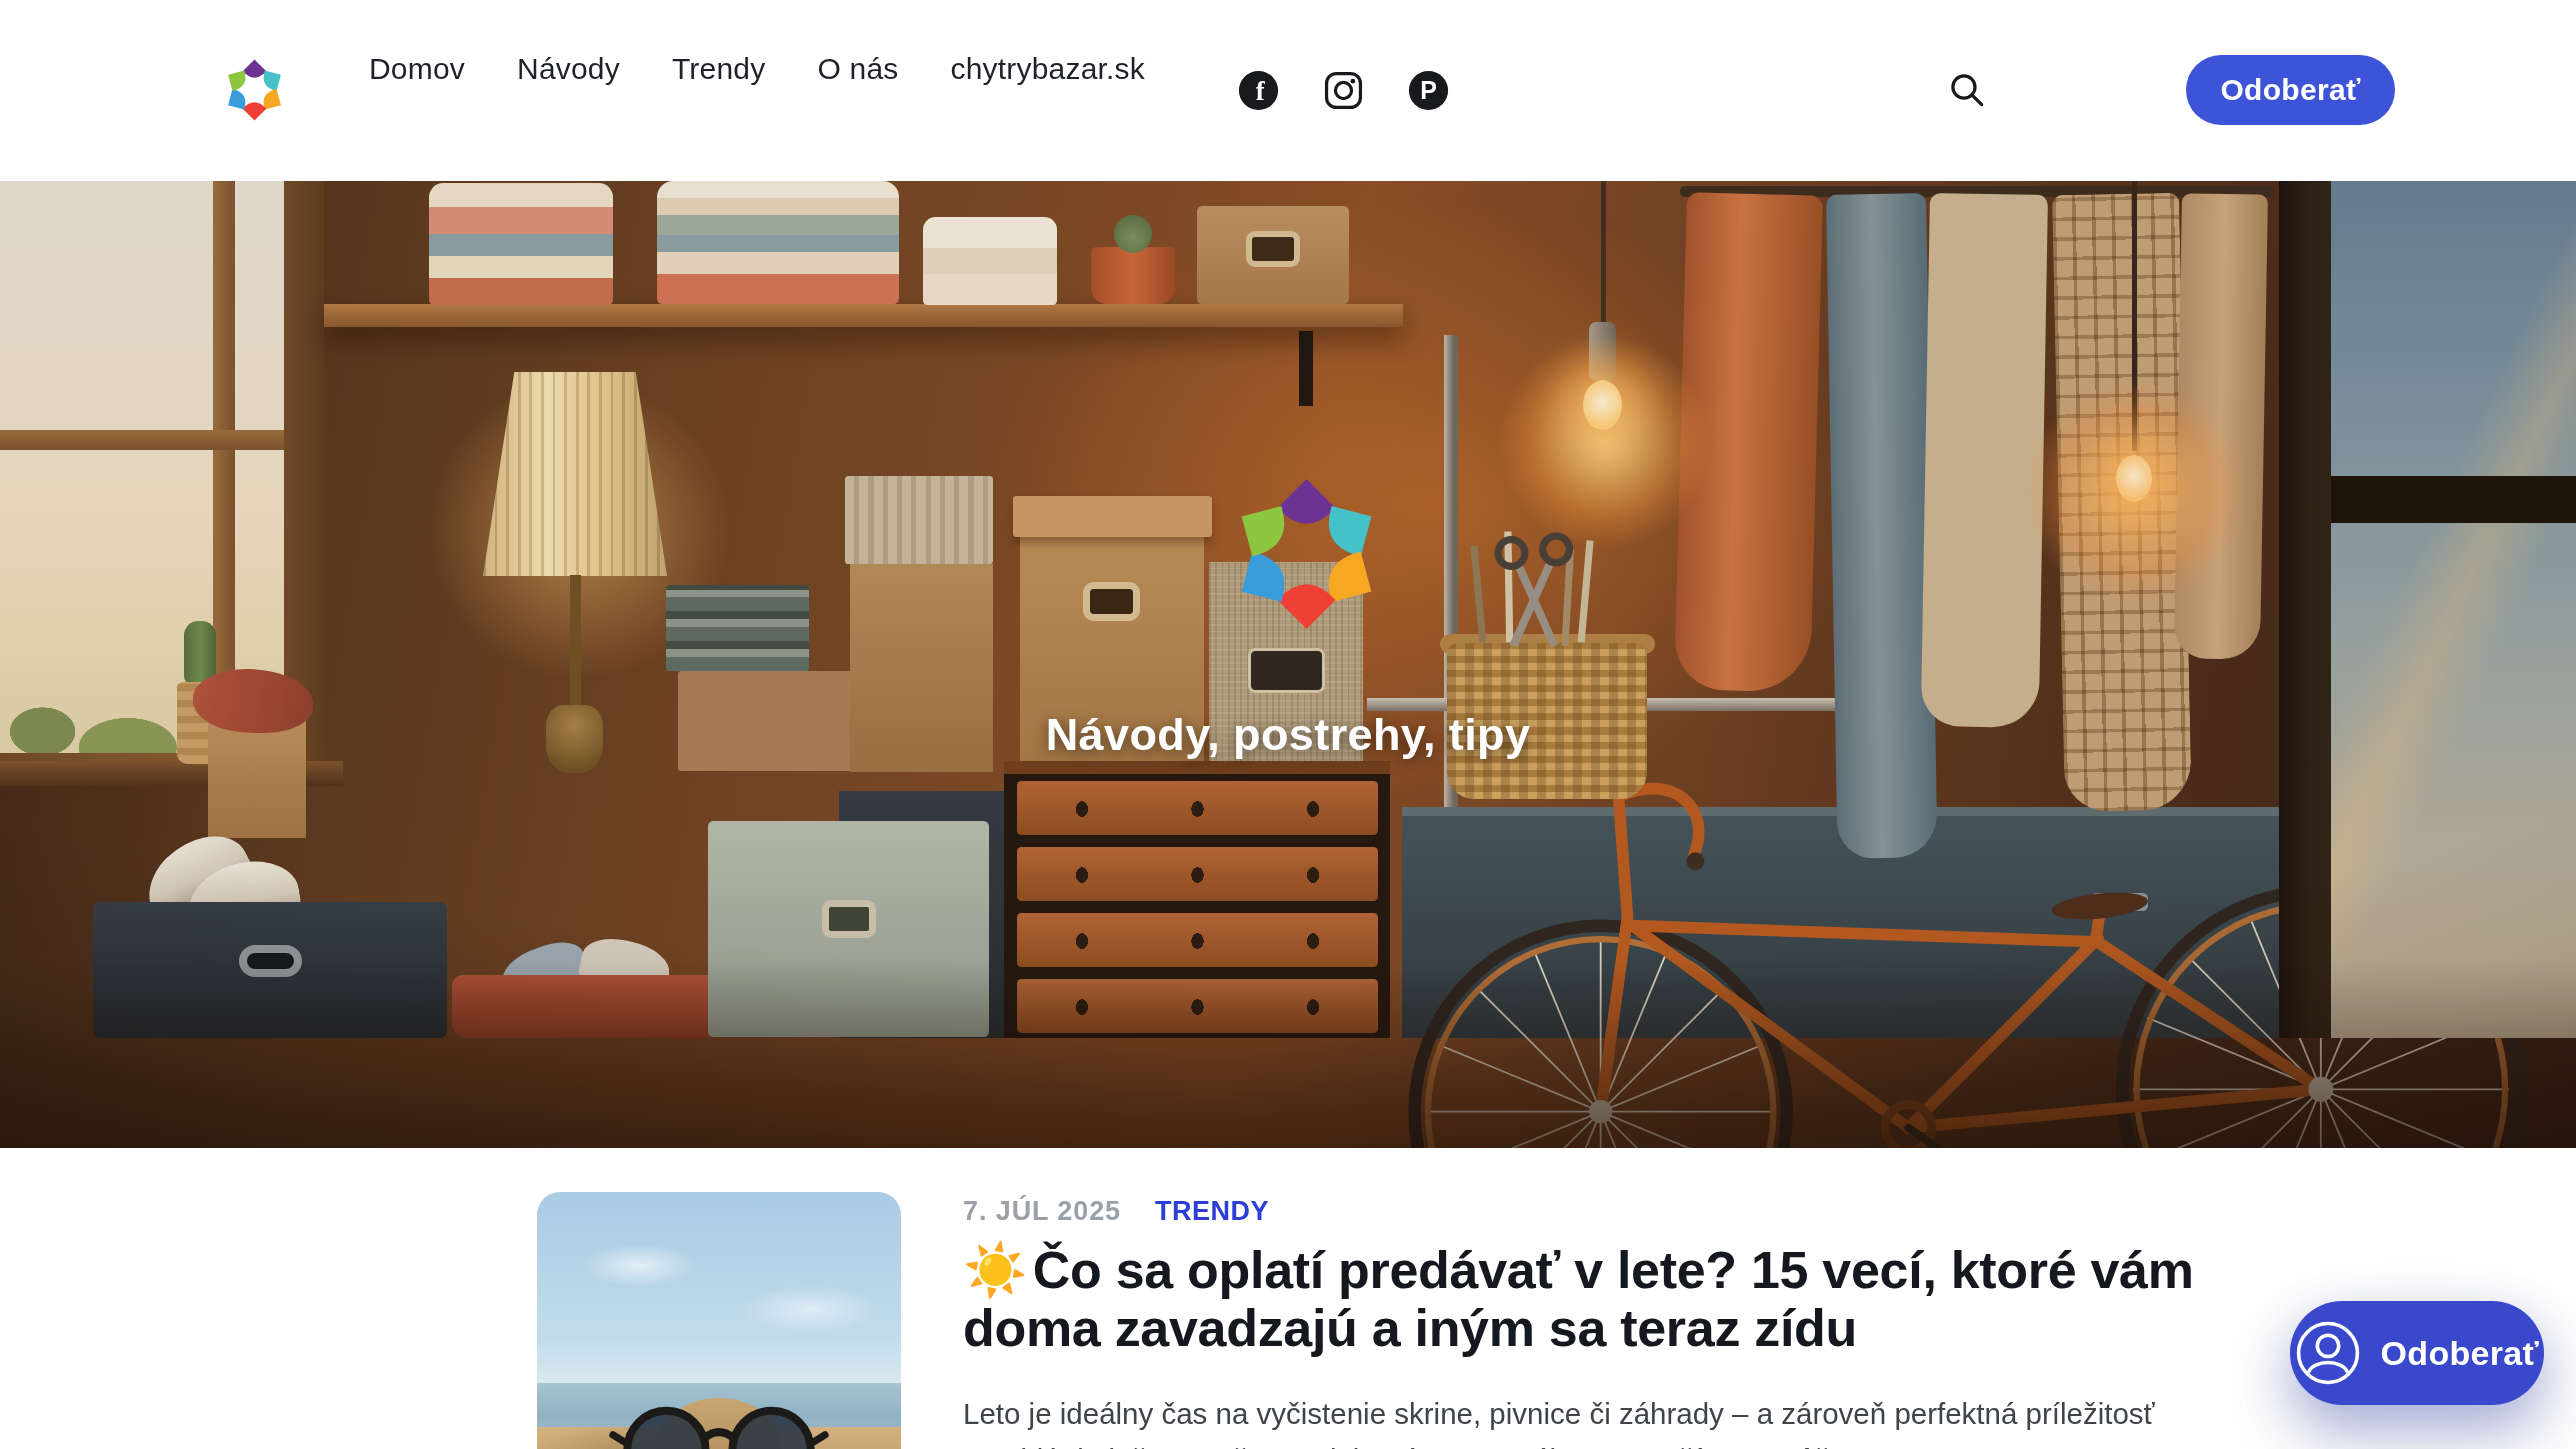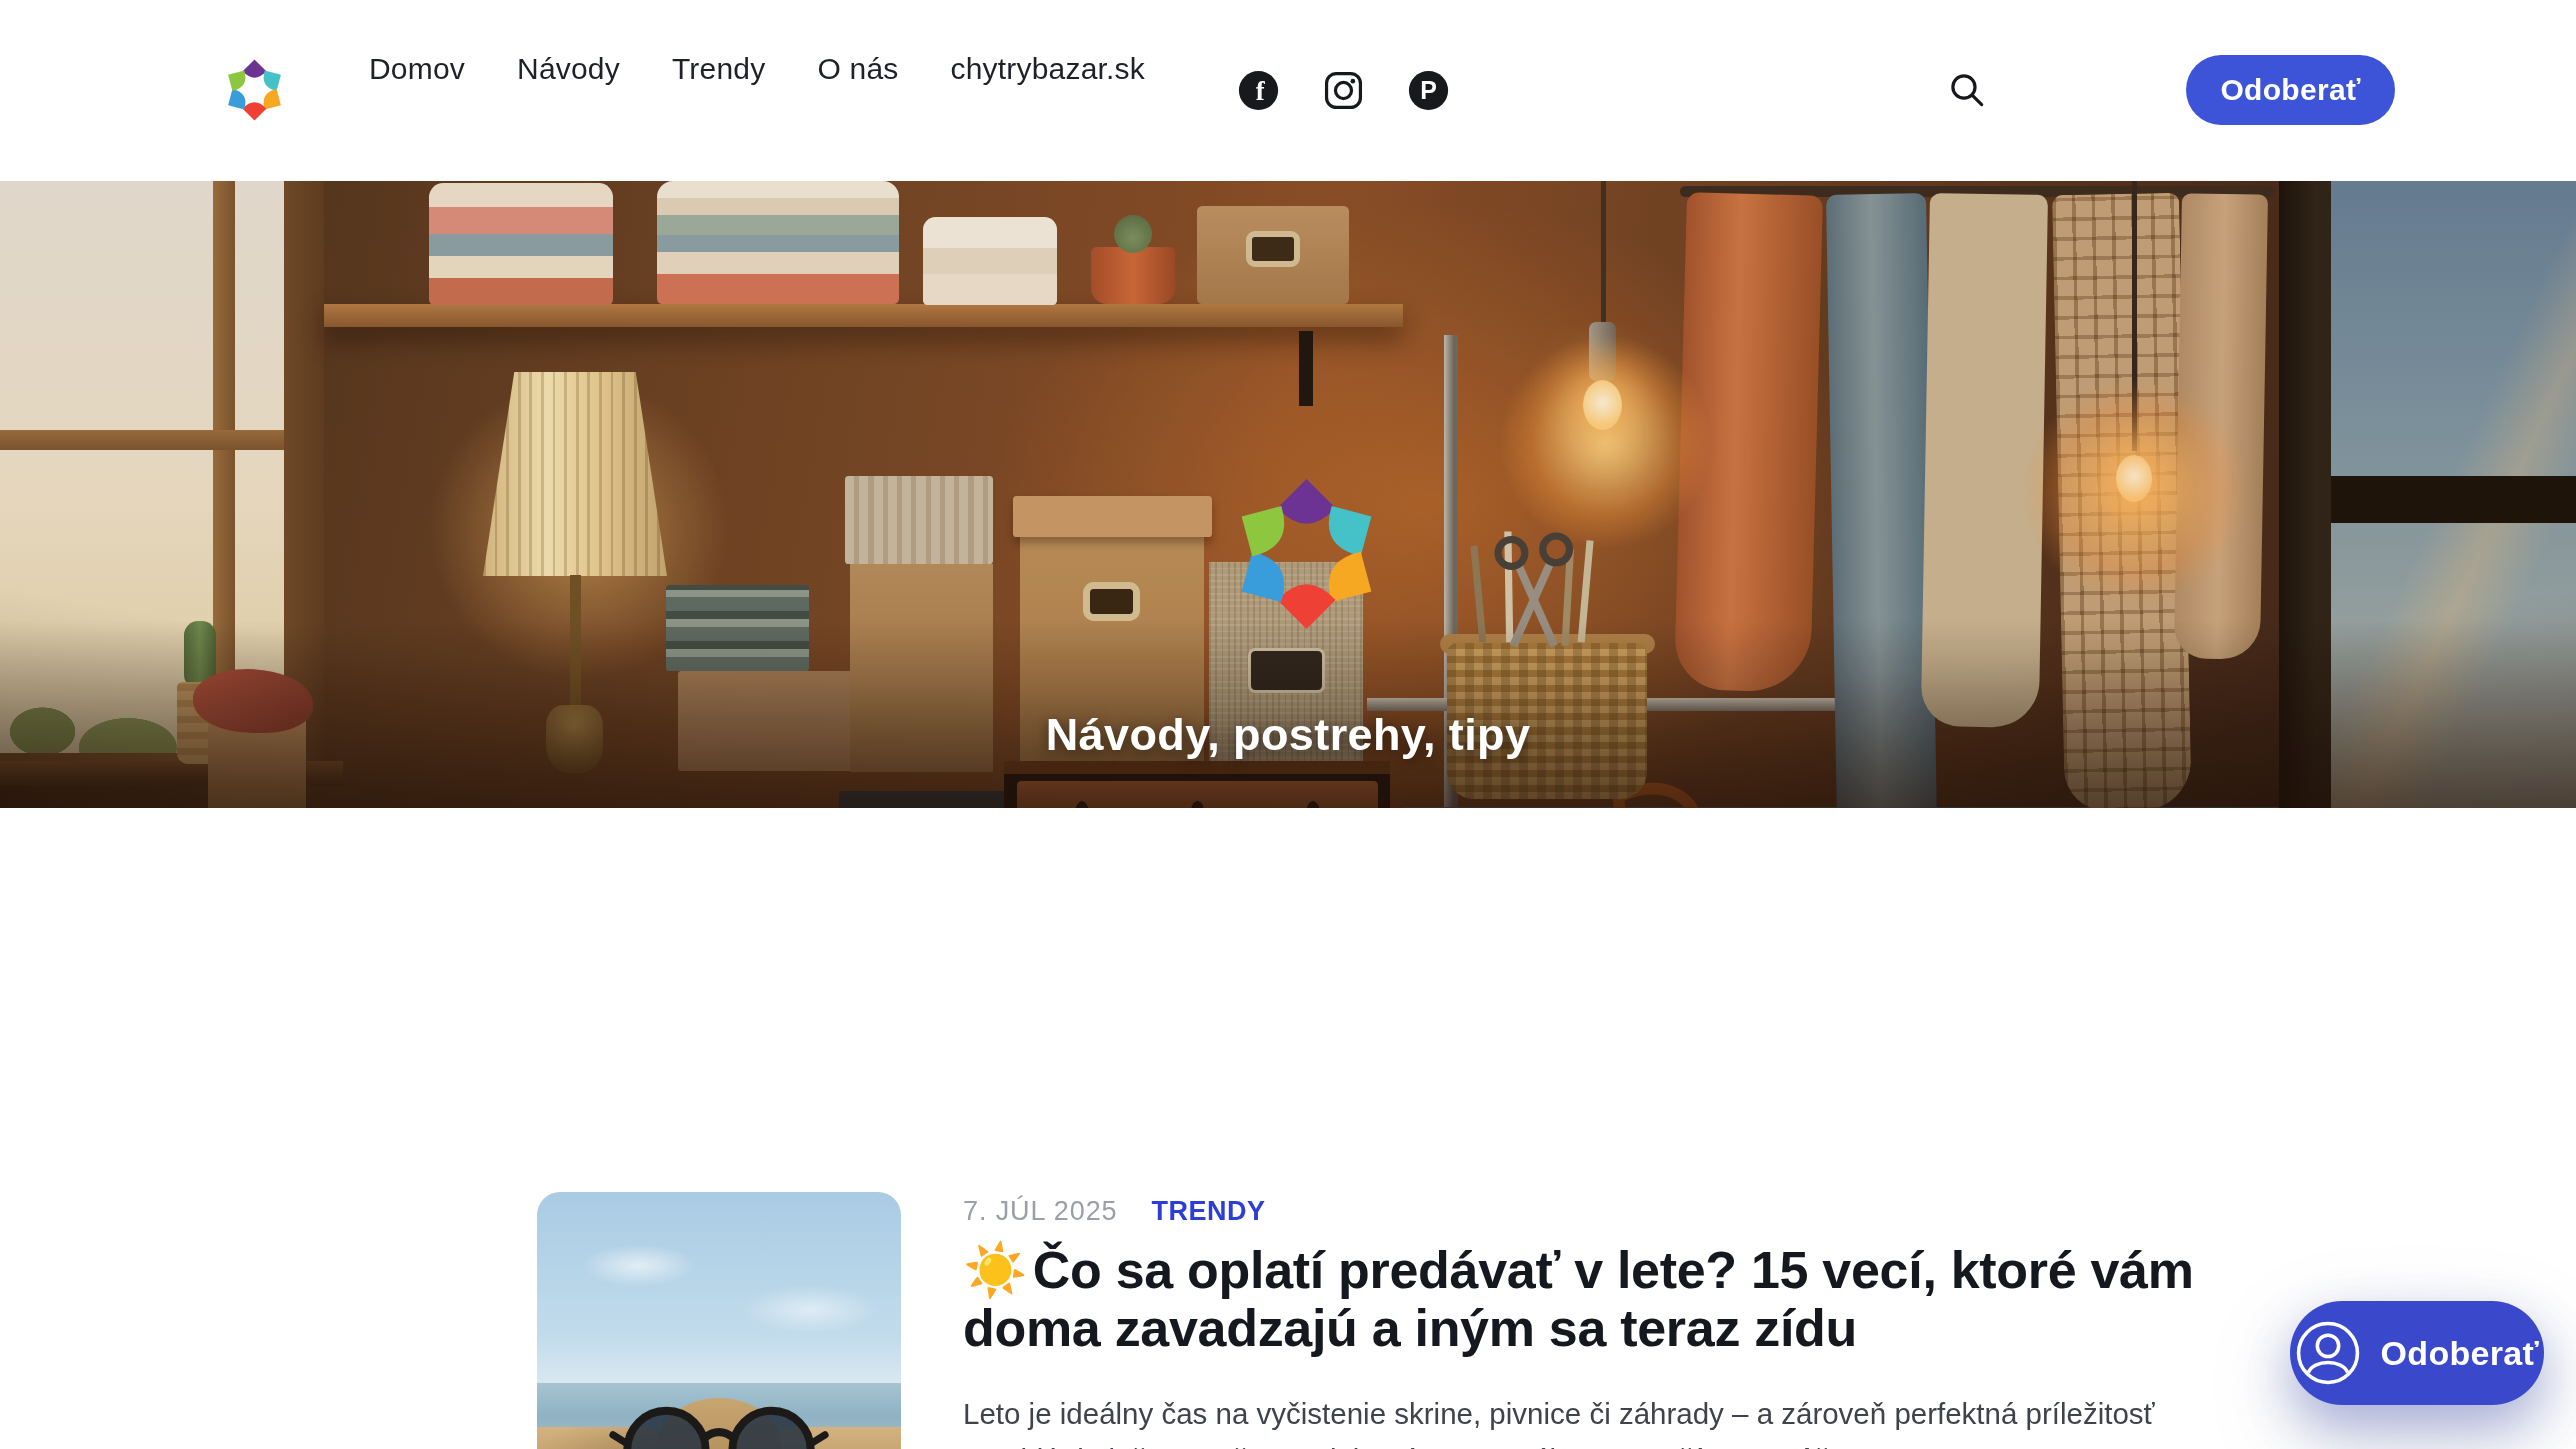--- a/index.html
+++ b/index.html
@@ -16,21 +16,21 @@
   .mainnav a{font-size:30px;font-weight:500;color:var(--nav-dark);text-decoration:none;letter-spacing:0.2px;}
   .socials{position:absolute;left:1238px;top:0;height:181px;display:flex;align-items:center;gap:44px;}
   .soc{width:41px;height:41px;display:block;cursor:pointer;}
   .search-btn{position:absolute;left:1948px;top:71px;width:39px;height:39px;cursor:pointer;}
   .login{position:absolute;left:2029px;top:0;height:181px;display:flex;align-items:center;
     font-size:32px;font-weight:500;color:var(--nav-dark);cursor:pointer;}
   .subscribe-top{position:absolute;left:2186px;top:55px;width:209px;height:70px;border-radius:35px;
     background:var(--accent);color:#fff;font-size:30px;font-weight:600;display:flex;align-items:center;
     justify-content:center;border:none;cursor:pointer;letter-spacing:0.3px;}
   
-  .hero{position:absolute;left:0;top:181px;width:2576px;height:627px;overflow:hidden;background:#ec4899;}
+  .hero{position:absolute;left:0;top:181px;width:2576px;height:967px;overflow:hidden;background:#ec4899;}
   .hero *{position:absolute;}
   .h-bg{inset:0;background:linear-gradient(100deg,#3b2617 0%,#5b3a21 16%,#744626 34%,#8a4f28 50%,#6e4124 64%,#4b2d1b 82%,#33201a 100%);}
   .h-glow-wall{left:805px;top:-107px;width:1252px;height:859px;
     background:radial-gradient(closest-side,rgba(221,124,48,.5),rgba(221,124,48,0) 70%);}
   .h-glow-lamp{left:365px;top:134px;width:429px;height:429px;
     background:radial-gradient(closest-side,rgba(255,197,112,.55),rgba(255,197,112,0) 70%);}
   
   .h-window-l{left:0;top:0;width:324px;height:592px;background:linear-gradient(90deg,#6d4a29,#8a5e34 70%,#5d3c22);}
   .h-window-l .glass{left:0;top:0;width:284px;height:572px;
     background:linear-gradient(180deg,#e9e4da 0%,#eee2cb 55%,#eadcb9 78%,#dfd2ae 100%);}
@@ -179,21 +179,21 @@
     radial-gradient(98px 34px at 75% 32%,rgba(255,255,255,.5),transparent 70%);}
   .t-sea{left:0;top:52%;width:100%;height:15%;background:linear-gradient(180deg,#a6c4d2,#8fb2c4 60%,#9db9c4);}
   .t-sand{left:0;top:64%;width:100%;height:36%;
     background:radial-gradient(143px 54px at 28% 20%,rgba(90,60,25,.25),transparent 70%),
       radial-gradient(161px 63px at 80% 55%,rgba(90,60,25,.28),transparent 70%),
       linear-gradient(180deg,#d3b27f,#b99465 45%,#9d7a4d);}
   .t-mound{left:33%;top:56%;width:34%;height:26%;border-radius:50% 50% 10% 10%;
     background:linear-gradient(180deg,#c8a671,#a8834f);}
   .t-glasses{left:50%;top:57%;transform:translateX(-50%);width:224px;height:98px;}
   .meta{position:absolute;left:963px;top:1196px;display:flex;align-items:center;gap:34px;}
-  .meta .date{font-size:27px;font-weight:400;color:var(--date-gray);letter-spacing:0.9px;}
+  .meta .date{font-size:27px;font-weight:700;color:var(--date-gray);letter-spacing:0.9px;}
   .meta .cat{font-size:27px;font-weight:700;color:var(--category);letter-spacing:0.5px;cursor:pointer;}
   .title{position:absolute;left:963px;top:1241px;width:1342px;font-size:52px;line-height:1.12;
     font-weight:800;color:var(--title-dark);letter-spacing:-0.3px;cursor:pointer;}
   .title .sun{color:#f5a623;margin-right:5.4px;}
   .excerpt{position:absolute;left:963px;top:1391px;width:1270px;font-size:29.5px;line-height:1.55;color:var(--body-gray);}
   
   .fab{position:absolute;left:2290px;top:1301px;width:254px;height:104px;border-radius:52px;background:var(--floating);
     display:flex;align-items:center;justify-content:center;gap:19.7px;border:none;cursor:pointer;z-index:40;
     box-shadow:0 21.5px 49px rgba(60,80,190,.32),0 30px 81px rgba(110,115,140,.28);}
   .fab .lbl{color:#fff;font-size:34px;font-weight:600;letter-spacing:0.3px;}

